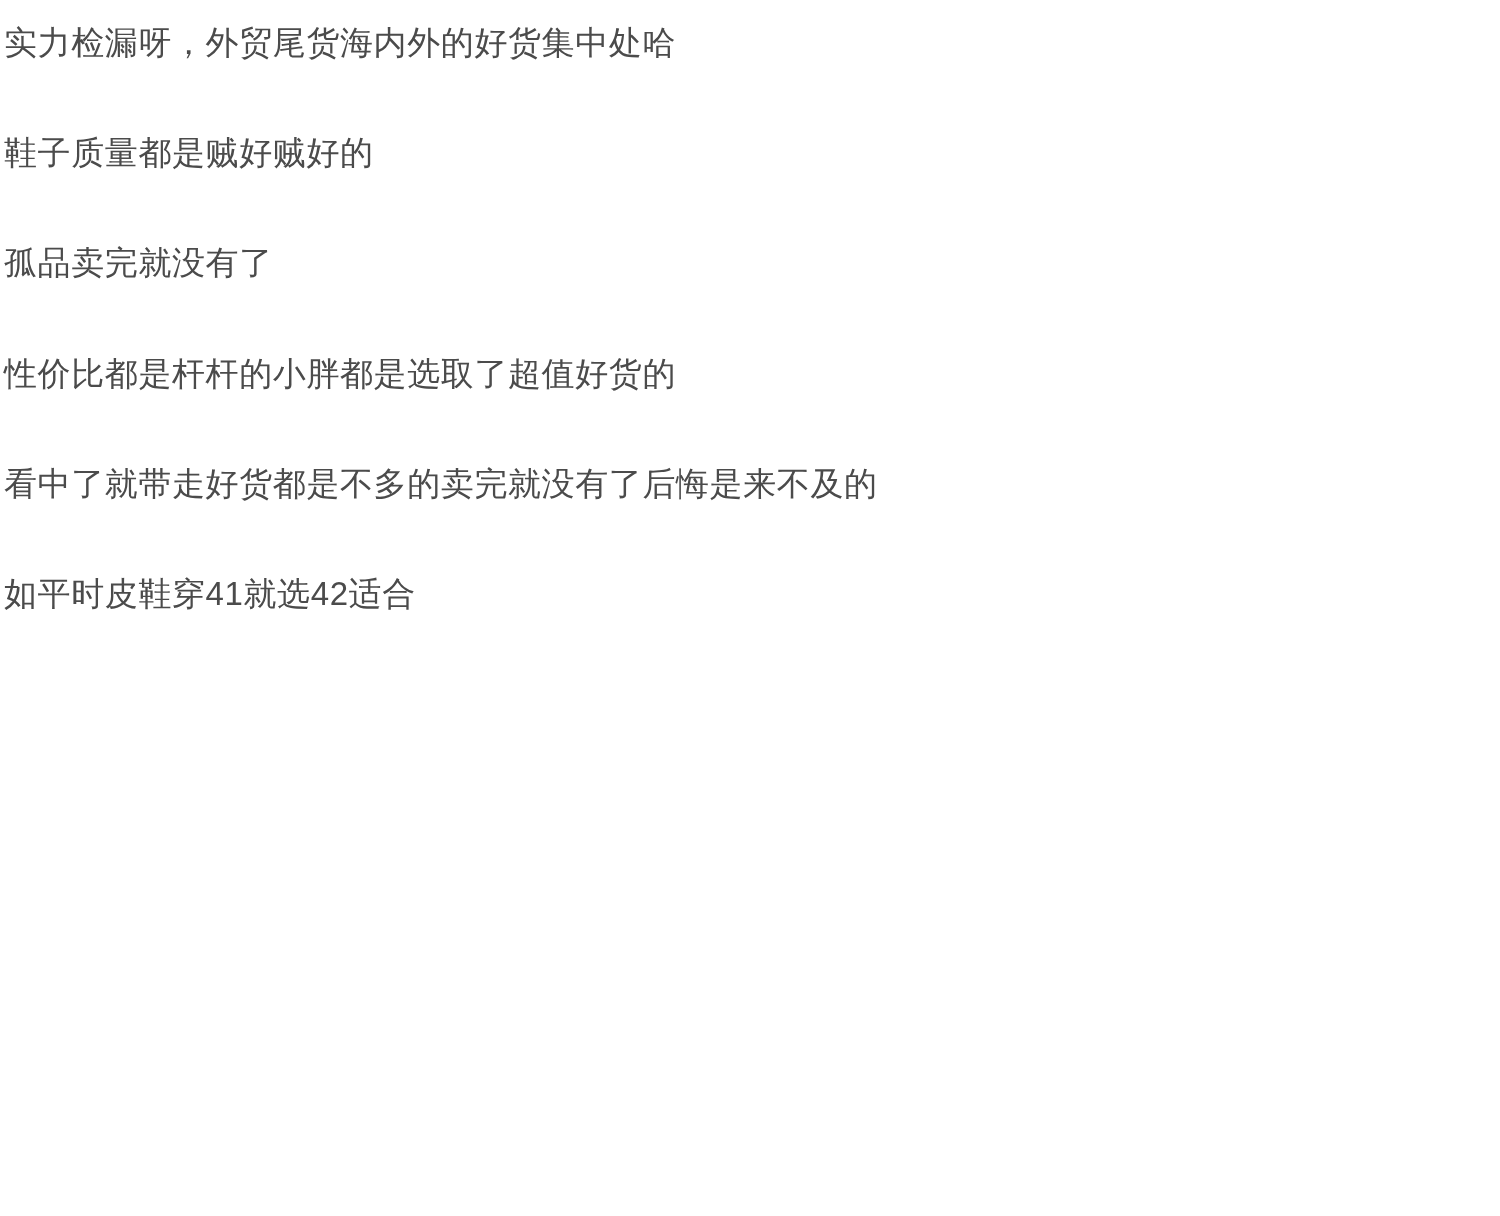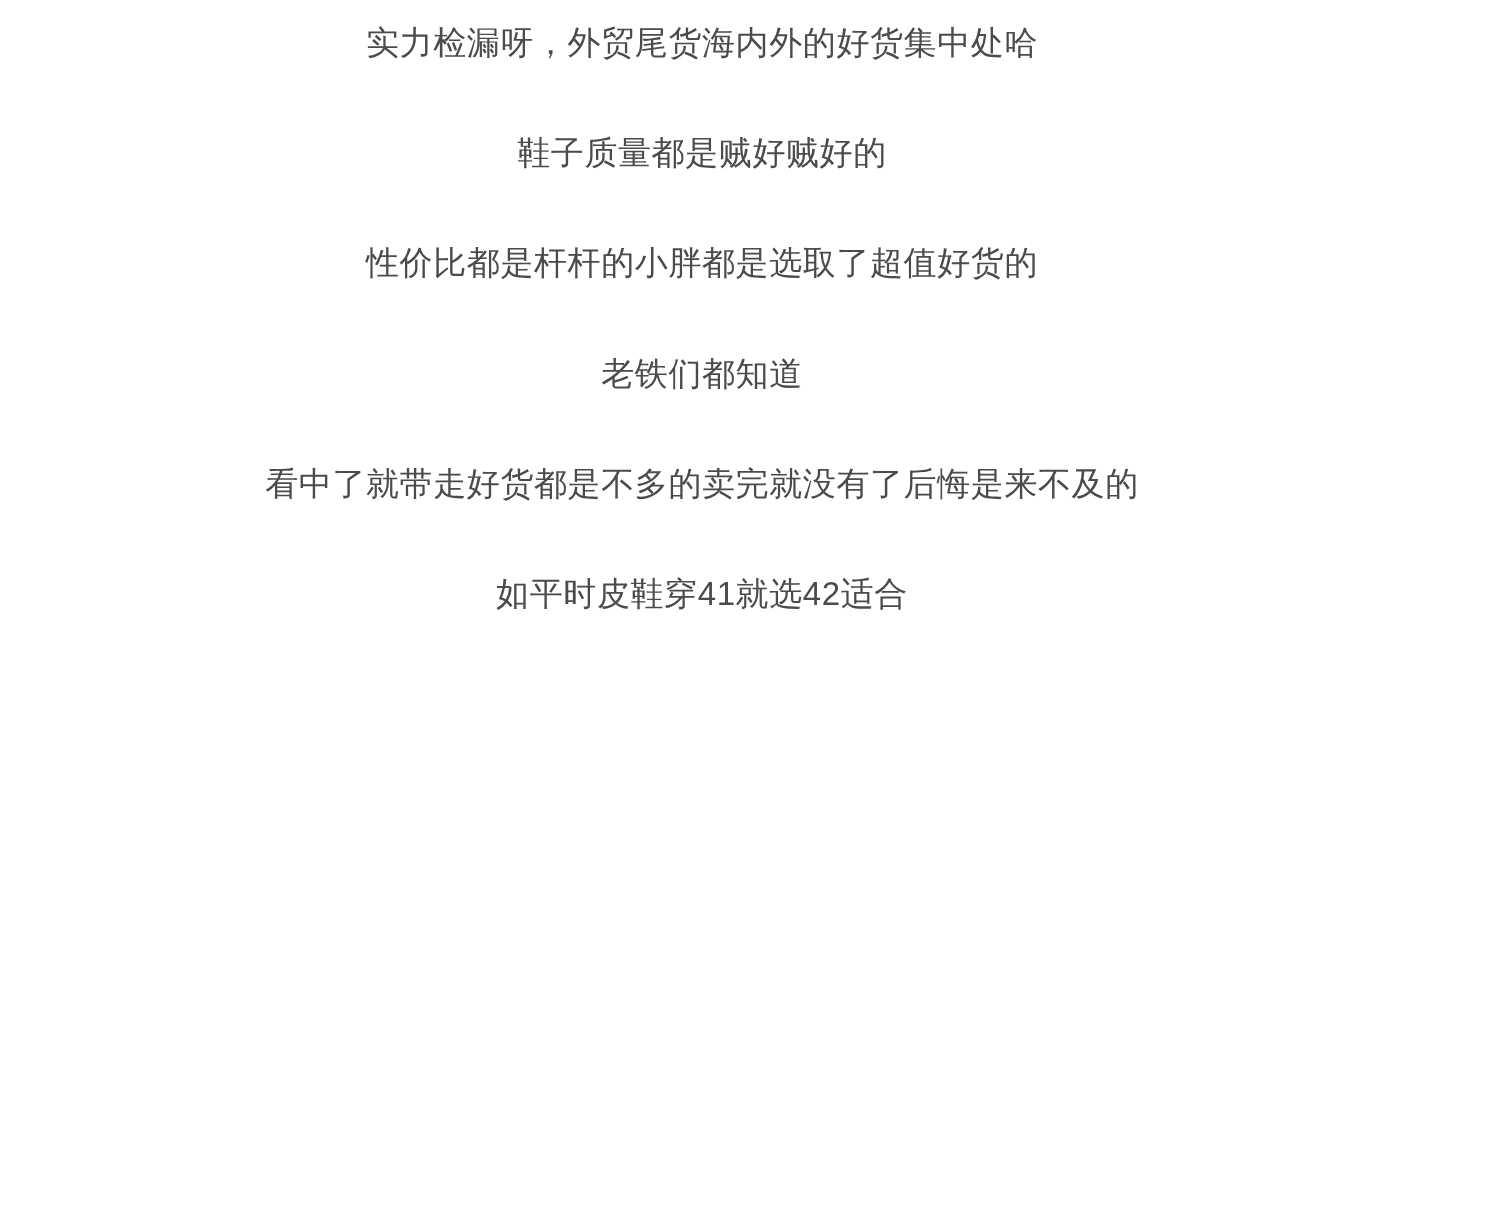--- a/index.html
+++ b/index.html
@@ -12,21 +12,20 @@
     width: 1500px;
     min-height: 1216px;
     font-family: "Liberation Sans", "DejaVu Sans", sans-serif;
   }
   .page {
     width: 1440px;
     min-height: 1216px;
     background: #ffffff;
     box-sizing: border-box;
     padding: 22px 40px 20px 4px;
-    text-align: center;
   }
   .desc-list {
     list-style: none;
     margin: 0;
     padding: 0;
   }
   .desc-line {
     color: #4b4b4b;
     font-size: 33px;
     line-height: 1.28;
@@ -40,18 +39,18 @@
     margin-bottom: 8px;
   }
 </style>
 </head>
 <body style="background: rgb(255, 255, 255);">
 
 <div class="page">
   <div class="desc-list" id="desc-list" style="color: rgb(75, 75, 75);">
       <p class="desc-line">实力检漏呀，外贸尾货海内外的好货集中处哈</p>
       <p class="desc-line">鞋子质量都是贼好贼好的</p>
+      <p class="desc-line">孤品卖完就没有了</p>
       <p class="desc-line">性价比都是杆杆的小胖都是选取了超值好货的</p>
-      <p class="desc-line">老铁们都知道</p>
       <p class="desc-line">看中了就带走好货都是不多的卖完就没有了后悔是来不及的</p>
       <p class="desc-line">如平时皮鞋穿41就选42适合</p>
     </div>
 </div>
 
 </body></html>

